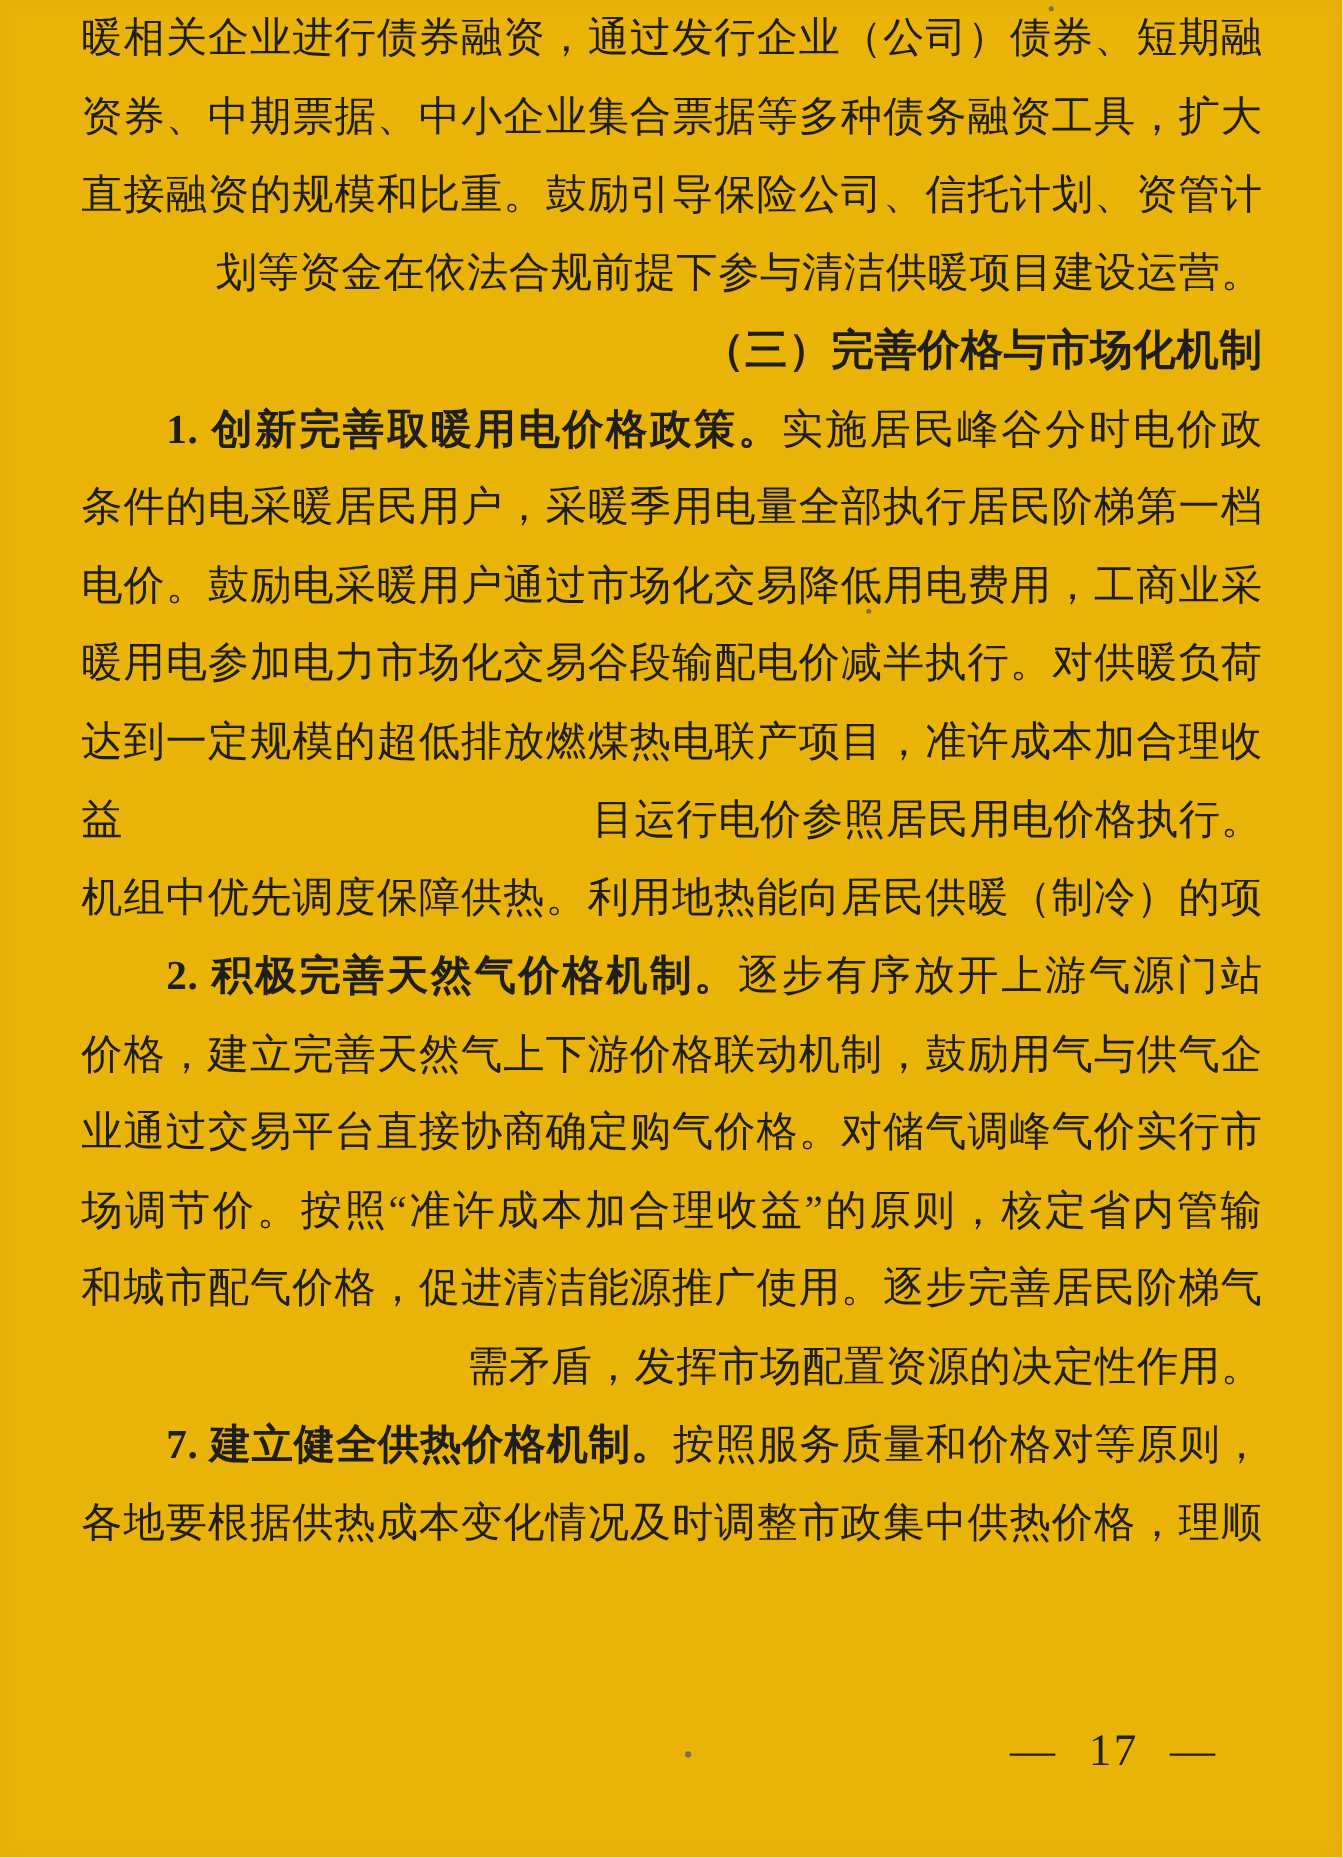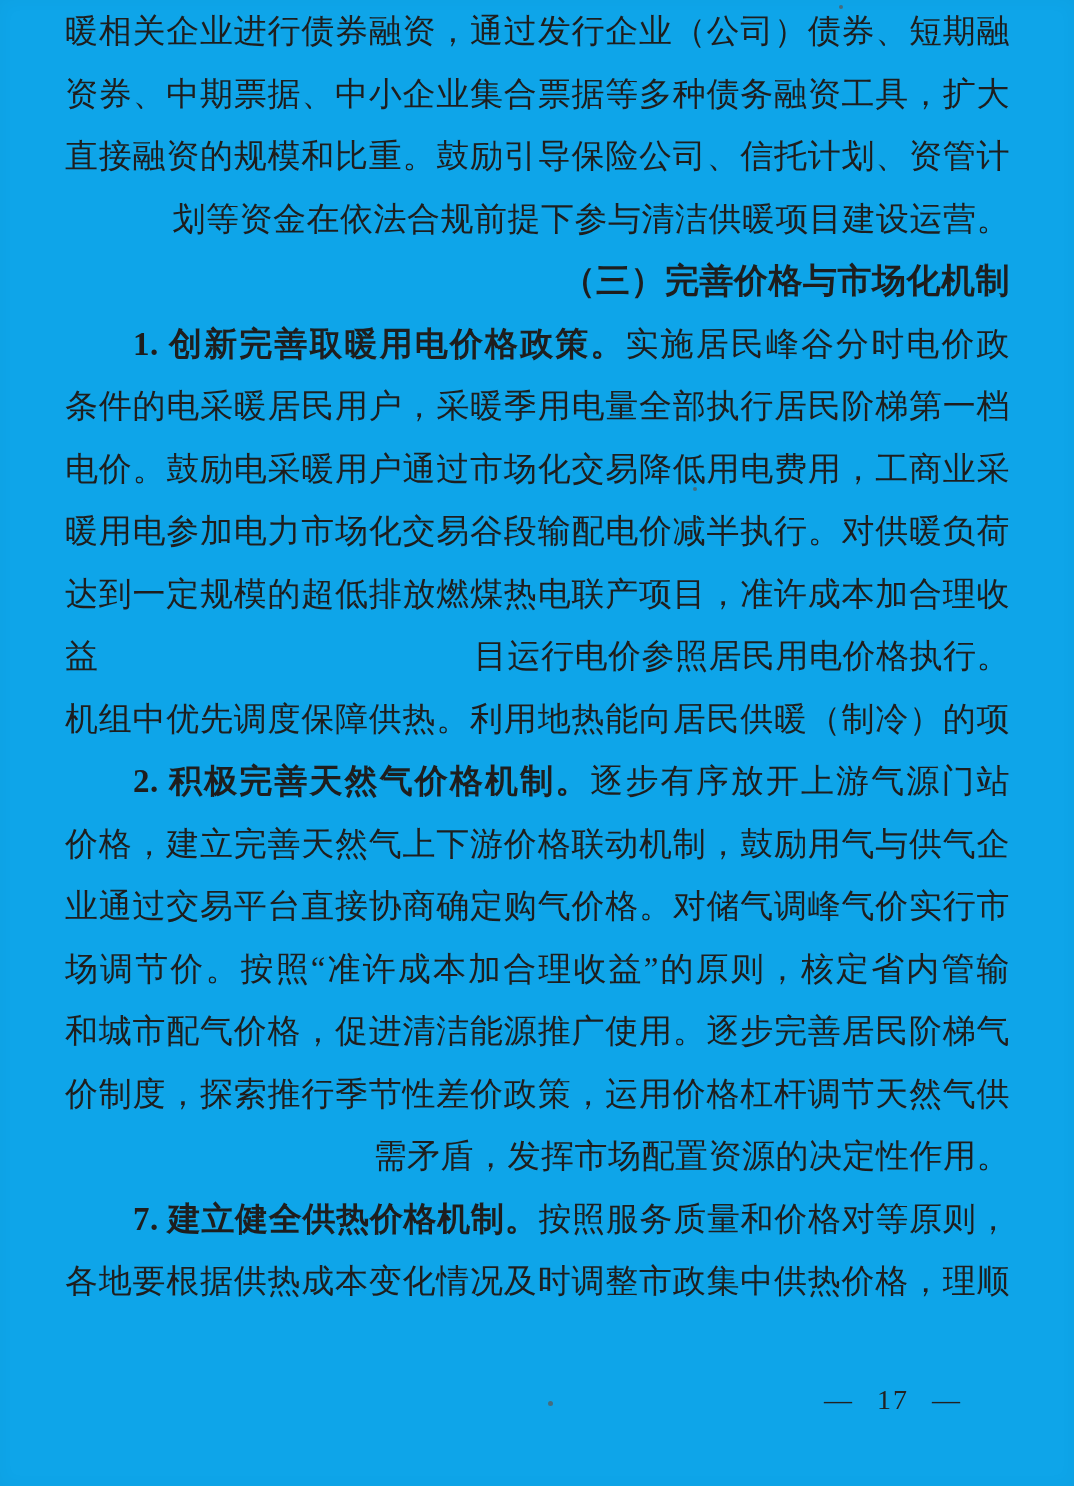--- a/index.html
+++ b/index.html
@@ -4,21 +4,21 @@
 <style>
   html, body {
     margin: 0;
     padding: 0;
     background: #ffffff;
   }
   .page {
     position: relative;
     width: 1074px;
     height: 1486px;
-    background: #0ea5e9;
+    background: #eab308;
     color: #1e1e1e;
     font-family: "Liberation Serif", "DejaVu Serif", serif;
     overflow: hidden;
     box-shadow: inset 0 0 18px rgba(0,0,0,0.03);
   }
   .text-block {
     position: absolute;
     left: 65px;
     top: 0;
     width: 945px;
@@ -40,24 +40,24 @@
   .line.heading {
     font-size: 34px;
     font-weight: bold;
   }
   .seg.bold {
     font-weight: bold;
   }
   .page-number {
     position: absolute;
     top: 1378px;
-    right: 112px;
+    right: 100px;
     height: 44px;
     line-height: 44px;
-    font-size: 28px;
+    font-size: 36px;
     letter-spacing: 2px;
     word-spacing: 14px;
     color: #222222;
   }
   .speck {
     position: absolute;
     border-radius: 50%;
     background: #5a5a5a;
     opacity: 0.75;
   }
@@ -77,21 +77,20 @@
       <div class="line just"><span class="seg">电价。鼓励电采暖用户通过市场化交易降低用电费用，工商业采</span></div>
       <div class="line just"><span class="seg">暖用电参加电力市场化交易谷段输配电价减半执行。对供暖负荷</span></div>
       <div class="line just"><span class="seg">达到一定规模的超低排放燃煤热电联产项目，准许成本加合理收益</span></div>
       <div class="line"><span class="seg">目运行电价参照居民用电价格执行。</span></div>
       <div class="line just"><span class="seg">机组中优先调度保障供热。利用地热能向居民供暖（制冷）的项</span></div>
       <div class="line just indent"><span class="seg bold">2. 积极完善天然气价格机制。</span><span class="seg">逐步有序放开上游气源门站</span></div>
       <div class="line just"><span class="seg">价格，建立完善天然气上下游价格联动机制，鼓励用气与供气企</span></div>
       <div class="line just"><span class="seg">业通过交易平台直接协商确定购气价格。对储气调峰气价实行市</span></div>
       <div class="line just"><span class="seg">场调节价。按照“准许成本加合理收益”的原则，核定省内管输</span></div>
       <div class="line just"><span class="seg">和城市配气价格，促进清洁能源推广使用。逐步完善居民阶梯气</span></div>
-      <div class="line just"><span class="seg">价制度，探索推行季节性差价政策，运用价格杠杆调节天然气供</span></div>
       <div class="line"><span class="seg">需矛盾，发挥市场配置资源的决定性作用。</span></div>
       <div class="line just indent"><span class="seg bold">7. 建立健全供热价格机制。</span><span class="seg">按照服务质量和价格对等原则，</span></div>
       <div class="line just"><span class="seg">各地要根据供热成本变化情况及时调整市政集中供热价格，理顺</span></div>
     </div>
   <div class="page-number">— 17 —</div>
 <div class="speck" style="left: 839px; top: 5px; width: 4px; height: 4px;"></div>
     <div class="speck" style="left: 693px; top: 487px; width: 4px; height: 4px;"></div>
     <div class="speck" style="left: 548px; top: 1401px; width: 5px; height: 5px;"></div>
   </div>
 

